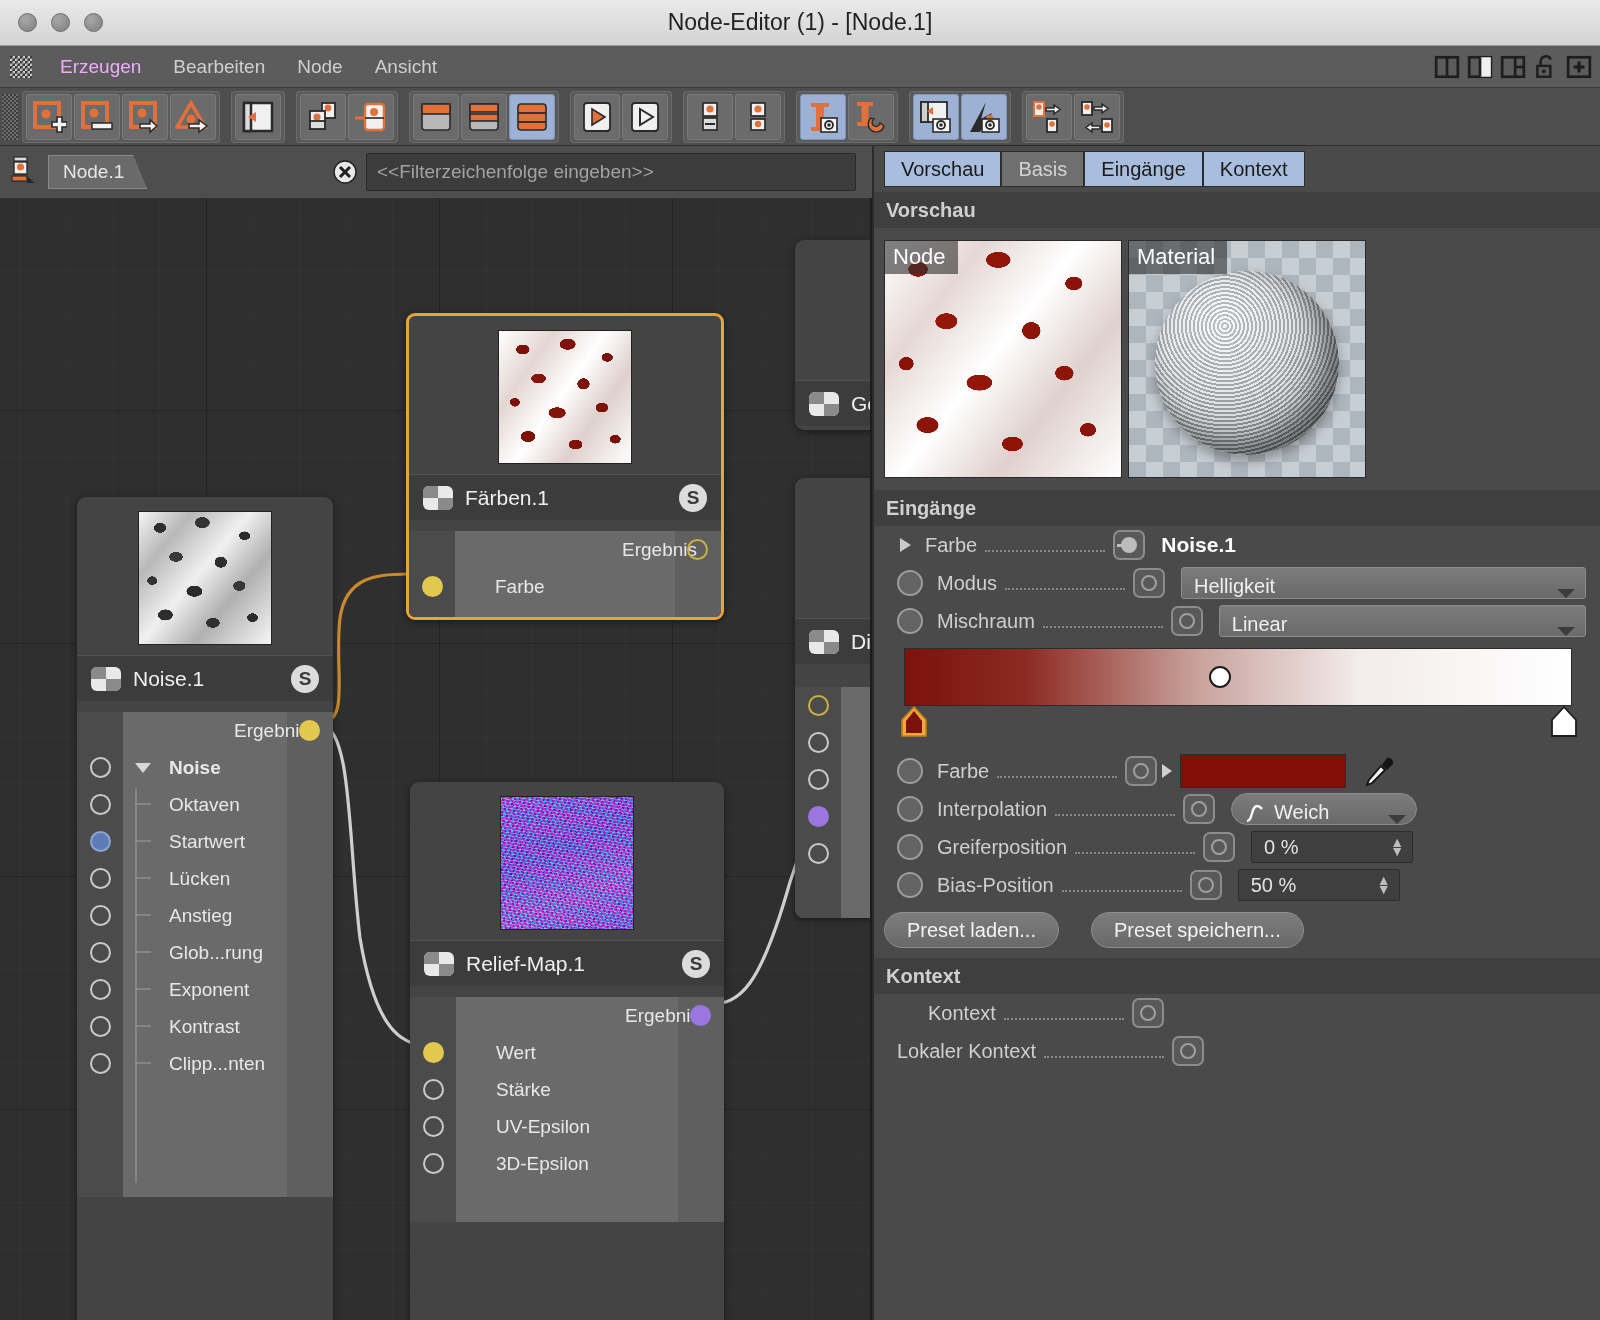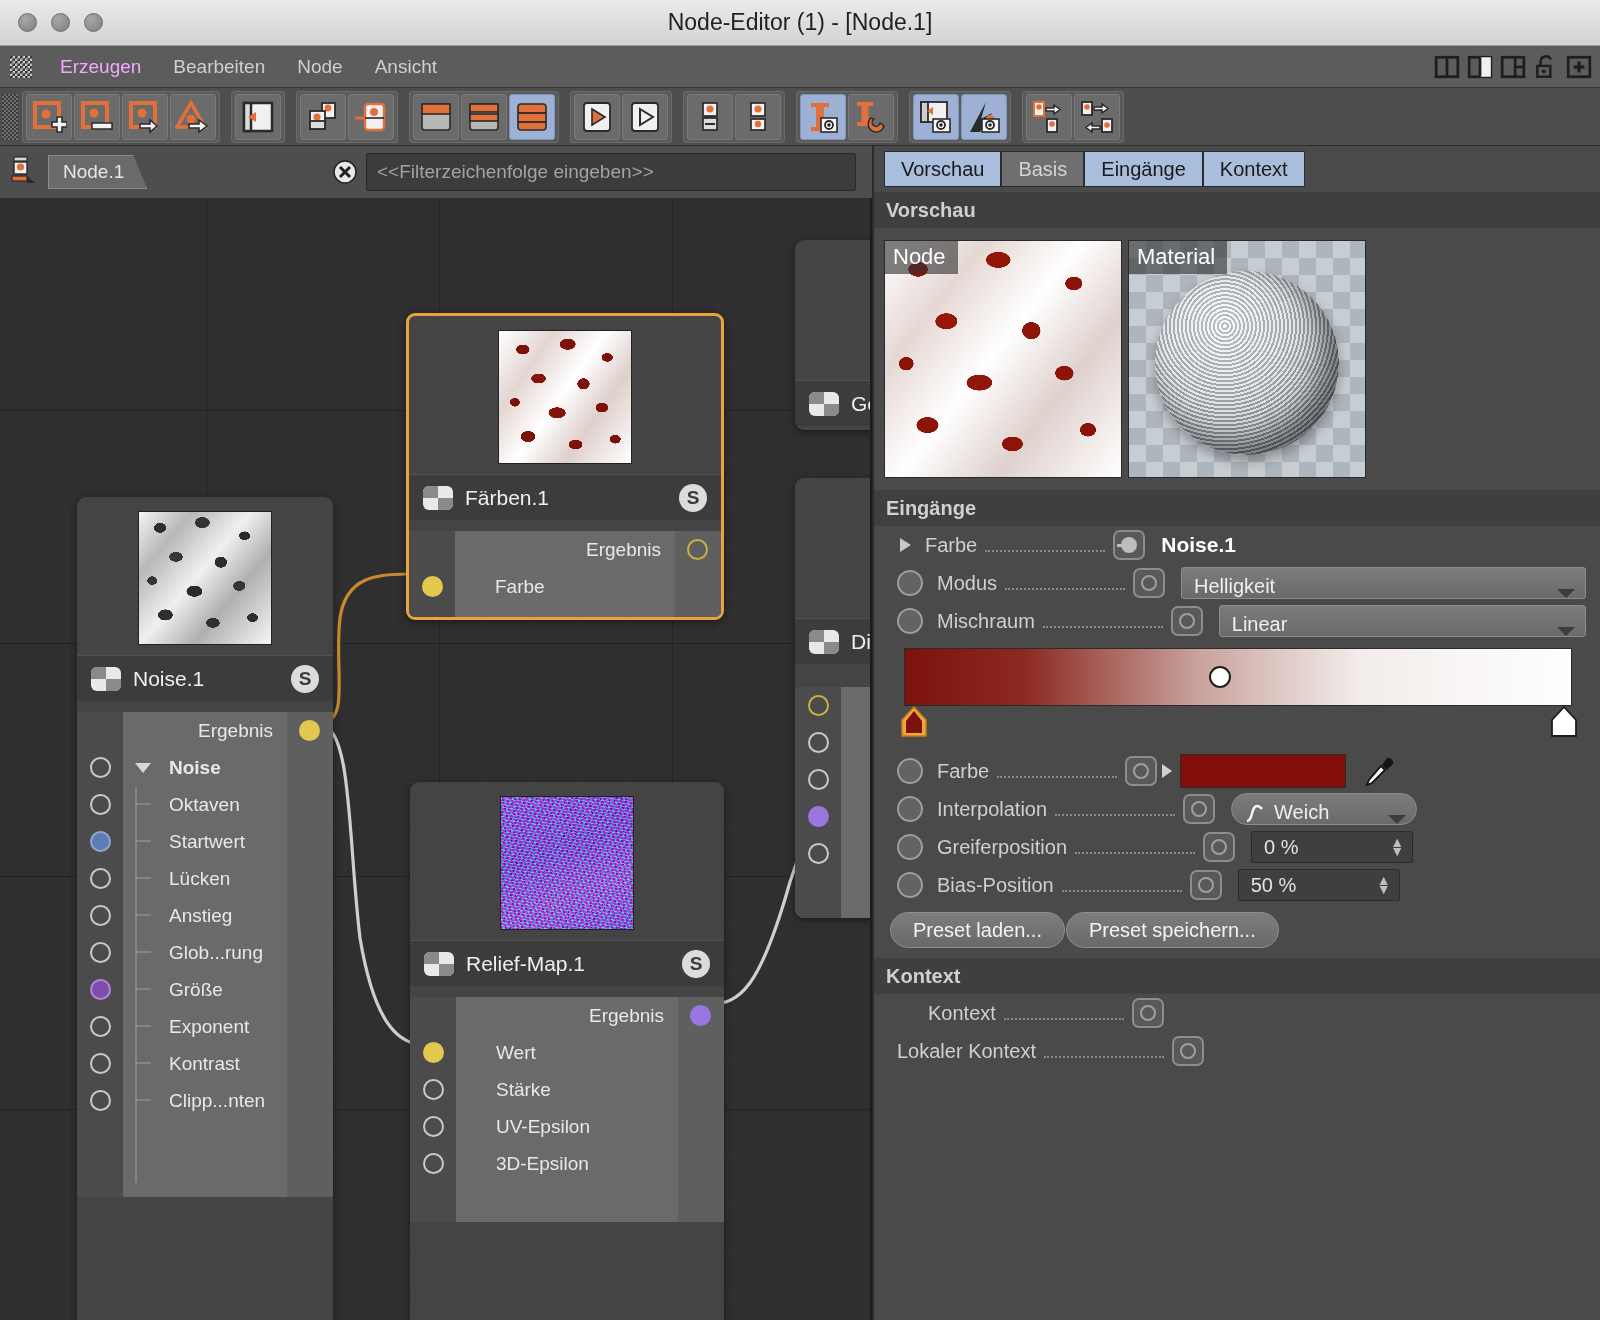--- a/index.html
+++ b/index.html
@@ -107,21 +107,21 @@
               padding:0 14px; border-top:1px solid #525252; }
   .node .hdr .nm{ font-size:21px; color:#efefef; margin-left:12px; }
   .node .sbadge{ margin-left:auto; width:28px;height:28px;border-radius:50%;
     background:#dcdcdc; color:#3b3b3b; font-size:19px; font-weight:bold;
     display:flex;align-items:center;justify-content:center; }
   .node .body{ background:#6a6a6a; position:relative; }
   .node .gutter{ position:absolute; left:0; top:0; bottom:0; width:46px; background:#4b4b4b; }
   .node .gutterR{ position:absolute; right:0; top:0; bottom:0; width:46px; background:#5f5f5f; }
   .prow{ height:37px; display:flex; align-items:center; position:relative; z-index:2; }
   .prow .lbl{ color:#e8e8e8; font-size:19px; }
-  .prow.out .lbl{ margin-left:auto; margin-right:60px; }
+  .prow.out .lbl{ margin-left:auto; margin-right:24px; }
   .port{ position:absolute; width:21px;height:21px;border-radius:50%;
     border:2px solid #c9c9c9; background:transparent; }
   .port.l{ left:13px; } .port.r{ right:13px; }
   .port.yellow{ background:#e2c84e; border-color:#e2c84e; }
   .port.yellowring{ background:transparent; border-color:#c9b23f; }
   .port.purple{ background:#9a76e0; border-color:#9a76e0; }
   .port.blue{ background:#5d7bb5; border-color:#8fa6d0; }
   .port.violet{ background:#7b4fa8; border-color:#b583e0; }
   .nodeico{ width:30px;height:24px;border-radius:6px;background:#e9e9e9; position:relative; overflow:hidden; flex:0 0 auto;}
   .nodeico::before{content:"";position:absolute;left:0;top:0;width:50%;height:50%;background:#8a8a8a;}
@@ -567,25 +567,20 @@
           <span class="port l"></span>
           <span class="tick" style="top:17px;"></span>
           <span class="lbl indent2">Anstieg</span>
         </div>
       <div class="prow">
           <span class="port l"></span>
           <span class="tick" style="top:17px;"></span>
           <span class="lbl indent2">Glob...rung</span>
         </div>
       <div class="prow">
-          <span class="port l violet"></span>
-          <span class="tick" style="top:17px;"></span>
-          <span class="lbl indent2">Größe</span>
-        </div>
-      <div class="prow">
           <span class="port l"></span>
           <span class="tick" style="top:17px;"></span>
           <span class="lbl indent2">Exponent</span>
         </div>
       <div class="prow">
           <span class="port l"></span>
           <span class="tick" style="top:17px;"></span>
           <span class="lbl indent2">Kontrast</span>
         </div>
       <div class="prow">
@@ -785,21 +780,21 @@
     <span class="dots"></span>
     <span class="sock">
         <i></i>
       </span>
     <span class="numf">
       <span>50 %</span>
       <span class="sp">▲<br>▼</span>
     </span>
   </div>
 
-  <div style="display:flex; gap:1px; padding:8px 0 10px 16px;">
+  <div style="display:flex; gap:32px; padding:8px 0 10px 10px;">
     <div class="pbtn">Preset laden...</div>
     <div class="pbtn">Preset speichern...</div>
   </div>
 
   <div class="sect">Kontext</div>
 
   <div class="prow2" style="padding-left:54px;">
     <span class="plbl" style="margin-left:0;">Kontext</span>
     <span class="dots"></span>
     <span class="sock">

